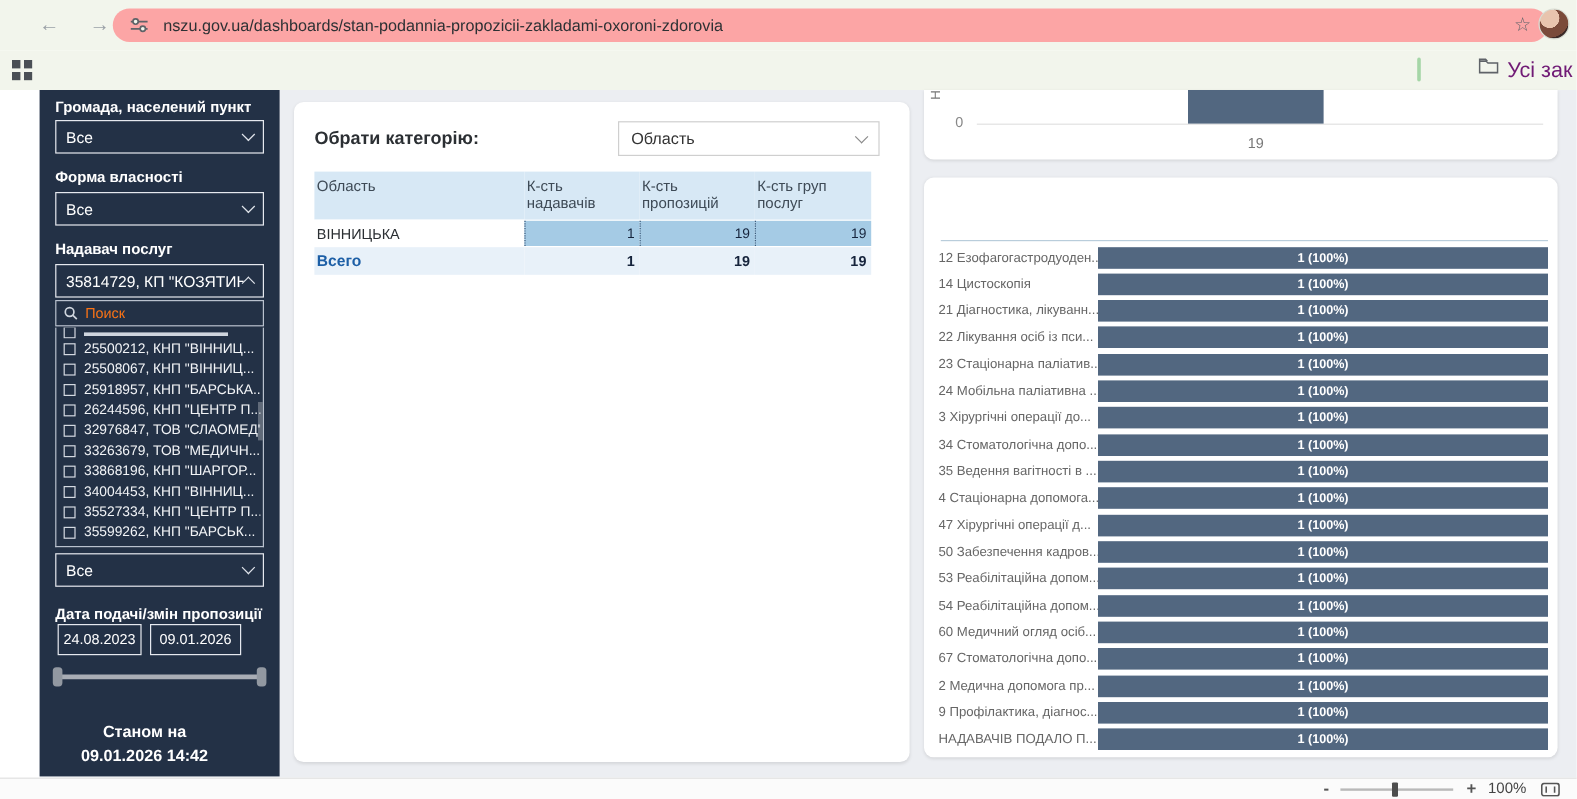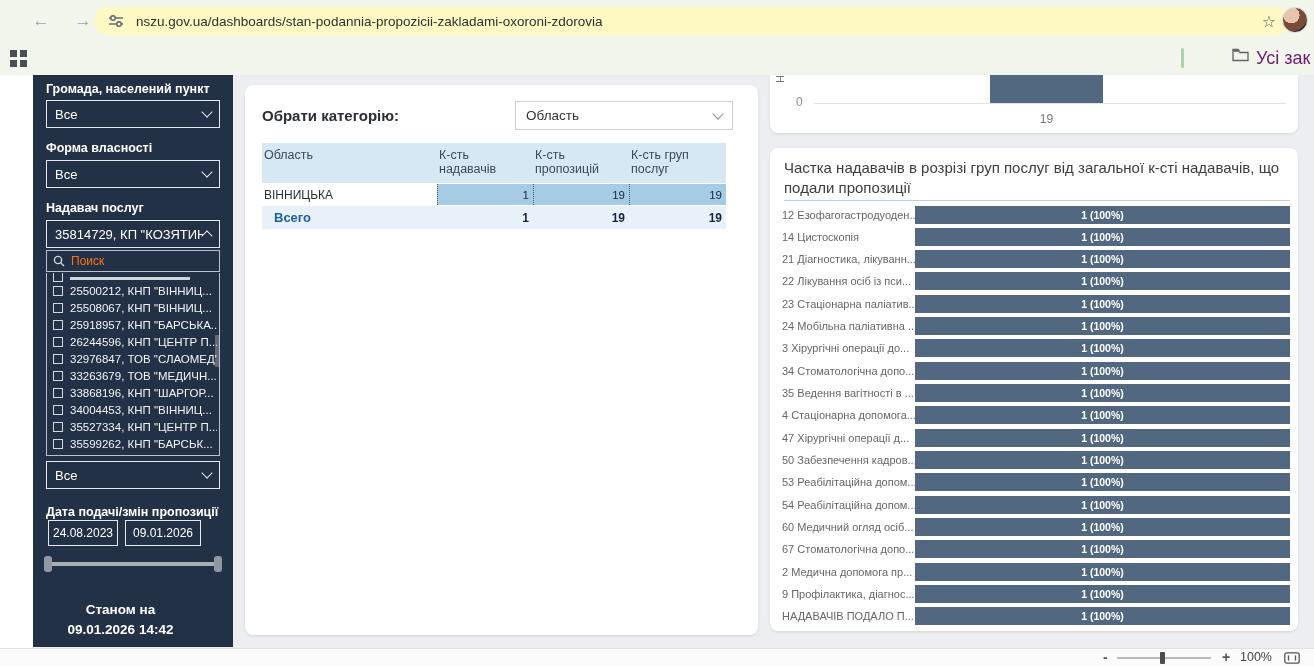--- a/index.html
+++ b/index.html
@@ -7,21 +7,21 @@
     font-family:"Liberation Sans","DejaVu Sans",sans-serif; }
 
   
   .chrome { position:relative; width:1314px; height:42px; background:#f2f5ec; }
   .nav-btn { position:absolute; top:8px; width:26px; height:26px; color:#5f6368;
     font-size:17px; line-height:26px; text-align:center; cursor:pointer; }
   .nav-back { left:28px; color:#9aa0a6; }
   .nav-fwd { left:70px; color:#9aa0a6; }
   .nav-reload { left:108px; font-size:16px; font-weight:bold; }
   .omnibox { position:absolute; left:94px; top:7px; width:1196px; height:28px;
-    background:#fef9c3; border-radius:14px; display:flex; align-items:center; }
+    background:#fca5a5; border-radius:14px; display:flex; align-items:center; }
   .omnibox .tune { margin-left:14px; flex:0 0 auto; }
   .url-text { margin-left:12px; font-size:13.5px; color:#2d3134; white-space:nowrap;
     overflow:hidden; flex:1 1 auto; }
   .star { flex:0 0 auto; margin-right:14px; font-size:16px; color:#5f6368; }
   .avatar { position:absolute; right:6px; top:7px; width:26px; height:26px; border-radius:50%;
     background:radial-gradient(circle at 35% 30%, #e8c4ae 0 35%, #7a4a3a 36% 70%, #3c2a28 71%);
     border:1px solid #d8ddd4; }
 
   
   .bookmarks { position:relative; width:1314px; height:33px; background:#f2f5ec; }
@@ -83,21 +83,21 @@
     font-size:12px; }
   .tbl col.c0 { width:175px; } .tbl col.c1 { width:96px; } .tbl col.c2 { width:96px; } .tbl col.c3 { width:97px; }
   .tbl th { background:#d7e8f5; color:#3e4a56; font-weight:normal; font-size:12.5px;
     text-align:left; padding:5px 6px 7px 2px; vertical-align:top; }
   .tbl td { padding:0; height:23px; }
   .tbl .rname { color:#2b2f33; padding-left:2px; background:#fff; font-size:12px; }
   .cellbar { position:relative; height:21px; margin:1px 0; background:#a5cbe5;
     border-left:1px dotted #3c5a7a; display:flex; align-items:center; justify-content:flex-end;
     padding-right:4px; color:#16243c; font-size:11.5px; }
   .tbl .total td { background:#e8f1f9; font-weight:bold; color:#16243c; }
-  .tbl .total .tname { color:#1d5fa6; font-size:13px; padding-left:12px; }
+  .tbl .total .tname { color:#1d5fa6; font-size:13px; padding-left:2px; }
   .tbl .total .tval { text-align:right; padding-right:4px; font-size:12px; }
 
   
   .ylab { position:absolute; left:4px; top:-6px; writing-mode:vertical-rl; transform:rotate(180deg);
     font-size:11px; color:#777; }
   .ytick { position:absolute; left:26px; top:20px; font-size:12px; color:#888; }
   .xaxis { position:absolute; left:44px; right:12px; top:28px; height:1px; background:#e2e2e2; }
   .mini-bar { position:absolute; left:220px; top:-4px; width:113px; height:32px; background:#526780; }
   .xtick { position:absolute; left:220px; top:37px; width:113px; text-align:center; font-size:12px; color:#777; }
 
@@ -313,21 +313,20 @@
 
   <section class="card top-card" style="overflow:hidden">
     <div class="ylab">На</div>
     <div class="ytick">0</div>
     <div class="xaxis"></div>
     <div class="mini-bar"></div>
     <div class="xtick">19</div>
   </section>
 
   <section class="card chart-card">
-    <div class="chart-title">Частка надавачів в розрізі груп послуг від загальної к-сті надавачів, що подали пропозиції</div>
     <div class="chart-div"></div>
     <div class="chart-rows">
 
         <div class="chart-row">
           <div class="chart-row-label">12 Езофагогастродуоден...</div>
           <div class="chart-row-bararea">
             <div class="hbar" style="width: 100%;">1 (100%)</div>
           </div>
         </div>
         <div class="chart-row">

